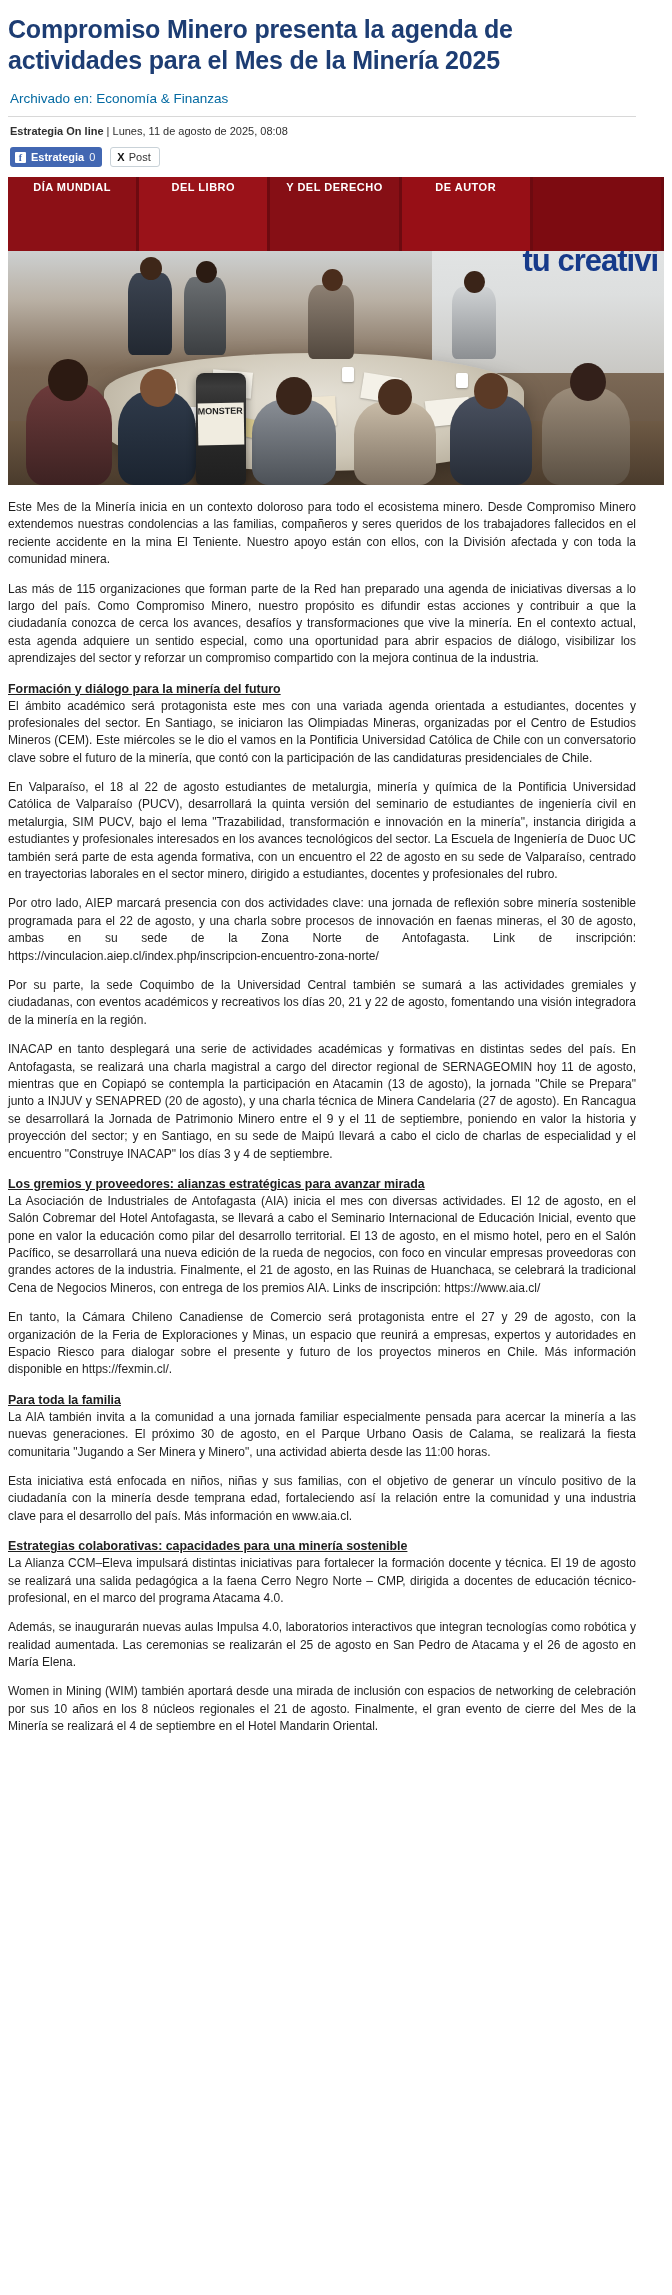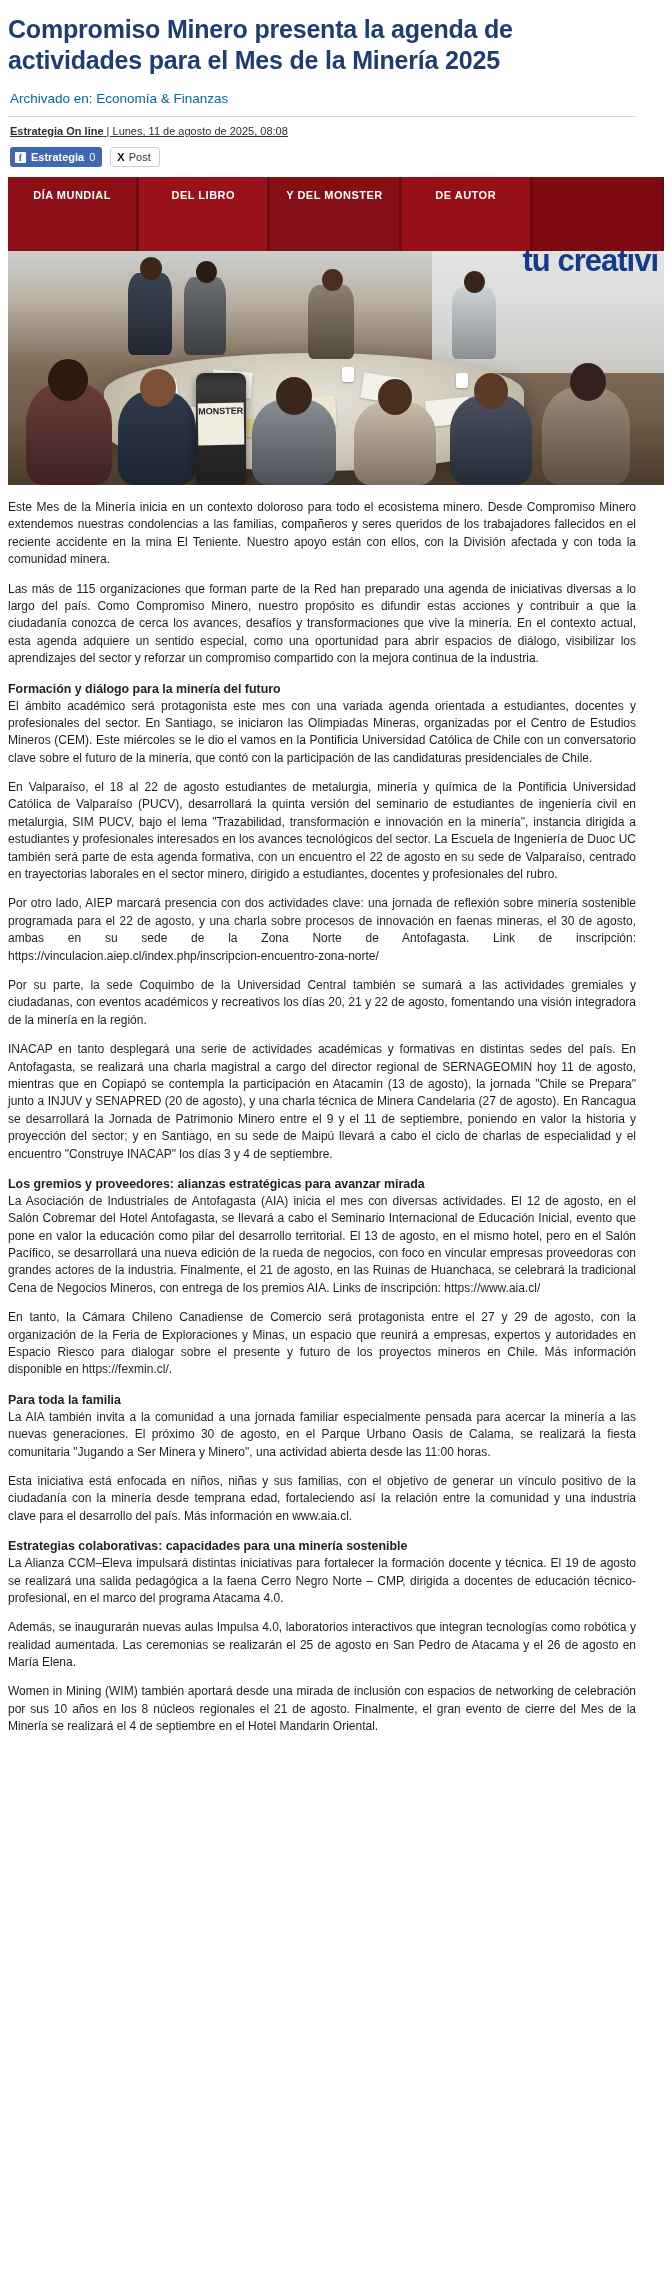--- a/index.html
+++ b/index.html
@@ -32,21 +32,20 @@
   }
   .rule {
     border: none;
     border-top: 1px solid #d8d8d8;
     margin: 8px 0 8px 0;
   }
   .byline {
     font-size: 11px;
     color: #2f2f2f;
     margin: 0 0 10px 2px;
-    text-decoration: underline;
   }
   .byline .src { font-weight: bold; }
   .social {
     display: flex;
     align-items: center;
     gap: 8px;
     margin: 6px 0 10px 2px;
   }
   .fb-share {
     display: inline-flex;
@@ -121,21 +120,21 @@
     background: #7a0d12;
   }
   .banner-cell {
     flex: 1 1 0;
     background: #8c1016;
     border-right: 3px solid #6d0a10;
     color: #ffffff;
     font-weight: bold;
     font-size: 11px;
     text-align: center;
-    padding-top: 12px;
+    padding-top: 4px;
     line-height: 1.25;
     letter-spacing: 0.5px;
   }
   .banner-cell:nth-child(2) { background: #9a1219; }
   .banner-cell:nth-child(3) { background: #860f15; }
   .banner-cell:nth-child(4) { background: #970f16; }
   .banner-cell:nth-child(5) { background: #7d0b11; }
   .wall-right {
     position: absolute; right: 0; top: 0; width: 232px; height: 196px;
     background: linear-gradient(180deg,#e8eaea 0%, #dddfdf 60%, #c9c8c4 100%);
@@ -177,21 +176,20 @@
     background: linear-gradient(180deg,#2b2b2b 0%, #3c3c3c 12%, #2f2f2f 30%, #1f1f1f 100%);
     border-radius: 8px 8px 5px 5px;
     box-shadow: 0 4px 10px rgba(0,0,0,0.45);
   }
   .bottle .label {
     position: absolute; left: 2px; top: 30px; width: 46px; height: 42px;
     background: #f0ece0;
     color: #222;
     font-size: 9px;
     font-weight: bold;
-    text-align: center;
     line-height: 1.1;
     padding-top: 4px;
     transform: rotate(-1deg);
   }
   .person {
     position: absolute;
     border-radius: 40% 40% 20% 20%;
   }
   .head {
     position: absolute;
@@ -208,20 +206,21 @@
     text-align: justify;
     color: #1f1f1f;
     margin: 0 0 12px 0;
   }
   h2.section {
     font-size: 12.4px;
     font-weight: bold;
     color: #1f1f1f;
     margin: 14px 0 2px 0;
     text-align: left;
+    text-decoration: underline;
   }
   h2.section + p.body { margin-top: 0; }
 </style>
 </head>
 <body>
 
 <div class="page">
 
   <h1 class="headline">Compromiso Minero presenta la agenda de actividades para el Mes de la Minería 2025</h1>
 
@@ -252,21 +251,21 @@
 
       <div class="wall-right"></div>
       <div class="wall-text">
         <span>Despierta</span>
         <span class="l2">tu creativi</span>
       </div>
 
       <div class="banner-row">
         <div class="banner-cell">DÍA MUNDIAL</div>
         <div class="banner-cell">DEL LIBRO</div>
-        <div class="banner-cell">Y DEL MONSTER</div>
+        <div class="banner-cell">Y DEL DERECHO</div>
         <div class="banner-cell">DE AUTOR</div>
         <div class="banner-cell"></div>
       </div>
 
       <div class="floor"></div>
 
       <div class="table-main">
         <div class="papers">
           <div class="paper" style="left:40px; top:28px; width:34px; height:24px; transform:rotate(-8deg);"></div>
           <div class="paper" style="left:108px; top:18px; width:40px; height:26px; transform:rotate(5deg);"></div>

